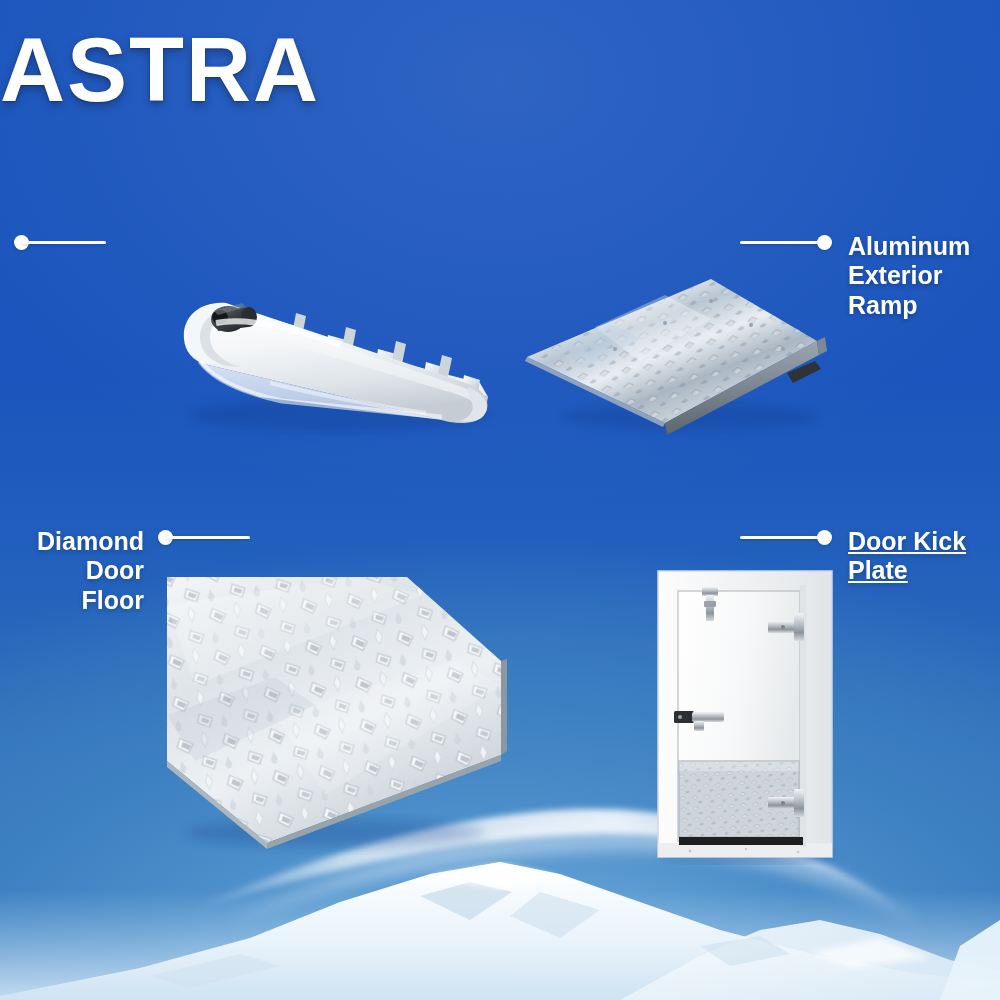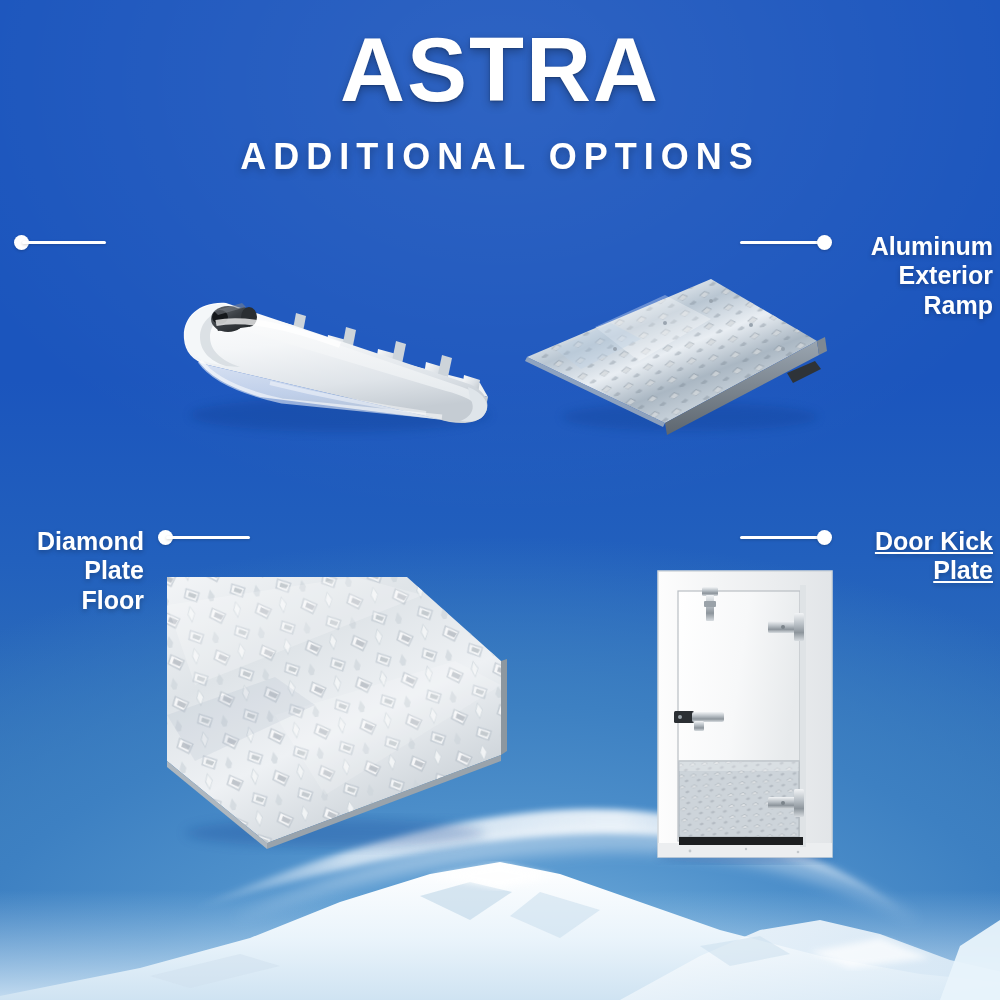--- a/index.html
+++ b/index.html
@@ -16,40 +16,40 @@
     background:
       radial-gradient(120% 70% at 50% 104%, #8fc3e6 0%, #6ba8d8 16%, #4d8fca 32%, #3d80c2 48%, rgba(61,128,194,0) 72%),
       linear-gradient(180deg,#1b55bd 0%,#1b55bd 38%,#2260bd 56%,#2e6eb9 72%,#3778b6 86%,#3576b4 100%);
   }
   .bg-vig{
     position:absolute;inset:0;
     background:radial-gradient(110% 80% at 50% 8%, rgba(255,255,255,.085) 0%, rgba(255,255,255,0) 55%);
   }
 
   
-  .header{position:absolute;left:0;right:0;top:28px;text-align:center;}
+  .header{position:absolute;left:0;right:0;top:28px;}
   .brand{
     font-size:90px;line-height:.95;font-weight:bold;color:#fff;
     letter-spacing:2px;
     text-shadow:0 4px 10px rgba(0,0,0,.28), 0 1px 2px rgba(0,0,0,.25);
   }
   .subtitle{
     margin-top:22px;
     font-size:36px;font-weight:bold;color:#fff;letter-spacing:7px;
     text-shadow:0 3px 8px rgba(0,0,0,.26);
   }
 
   
   .callout{position:absolute;display:flex;align-items:flex-start;}
   .label{
     color:#fff;font-weight:bold;font-size:25px;line-height:1.17;
     text-shadow:0 2px 5px rgba(0,0,0,.25);white-space:pre-line;
   }
   .c-left .label{text-align:right;}
-  .c-right .label{text-align:right;}
+  .c-right .label{}
 
   .lead{position:relative;height:20px;flex:0 0 auto;}
   .lead .bar{
     position:absolute;top:9px;height:3px;background:#fff;border-radius:2px;
     box-shadow:0 1px 3px rgba(0,0,0,.18);
   }
   .lead .dot{
     position:absolute;top:3px;width:15px;height:15px;border-radius:50%;
     background:#fff;box-shadow:0 1px 3px rgba(0,0,0,.2);
   }
@@ -138,21 +138,20 @@
     <path d="M150,206 L240,184 L280,196 L190,218 Z" fill="#cfe0ee" opacity=".5"></path>
 
     <path d="M430,106 L500,94 L556,106 L500,118 Z" fill="#ffffff" opacity=".9" filter="url(#soft)"></path>
     <path d="M810,182 L880,168 L930,188 L850,198 Z" fill="#ffffff" opacity=".7" filter="url(#soft)"></path>
 
     <path d="M940,230 L960,176 L1000,150 L1020,168 L1020,230 Z" fill="#e8f3fb" opacity=".95"></path>
   </svg>
 
   <div class="header">
     <div class="brand">ASTRA</div>
-    <div class="subtitle">ADDITIONAL OPTIONS</div>
   </div>
 
   <svg id="product-led" viewBox="0 0 370 185">
     <defs>
       <linearGradient id="ledBody" x1="0" y1="0" x2="0.25" y2="1">
         <stop offset="0%" stop-color="#ffffff"></stop>
         <stop offset="40%" stop-color="#f4f6f8"></stop>
         <stop offset="75%" stop-color="#dfe4e9"></stop>
         <stop offset="100%" stop-color="#c5ccd3"></stop>
       </linearGradient>
@@ -410,21 +409,21 @@
       <span class="bar"></span>
       <span class="dot"></span>
     </div>
     <div class="label">Aluminum
 Exterior
 Ramp</div>
   </div>
 
   <div class="callout c-left" id="callout-floor">
     <div class="label">Diamond
-Plate
+Door
 Floor</div>
     <div class="lead">
       <span class="dot"></span>
       <span class="bar"></span>
     </div>
   </div>
 
   <div class="callout c-right" id="callout-kick">
     <div class="lead">
       <span class="bar"></span>

